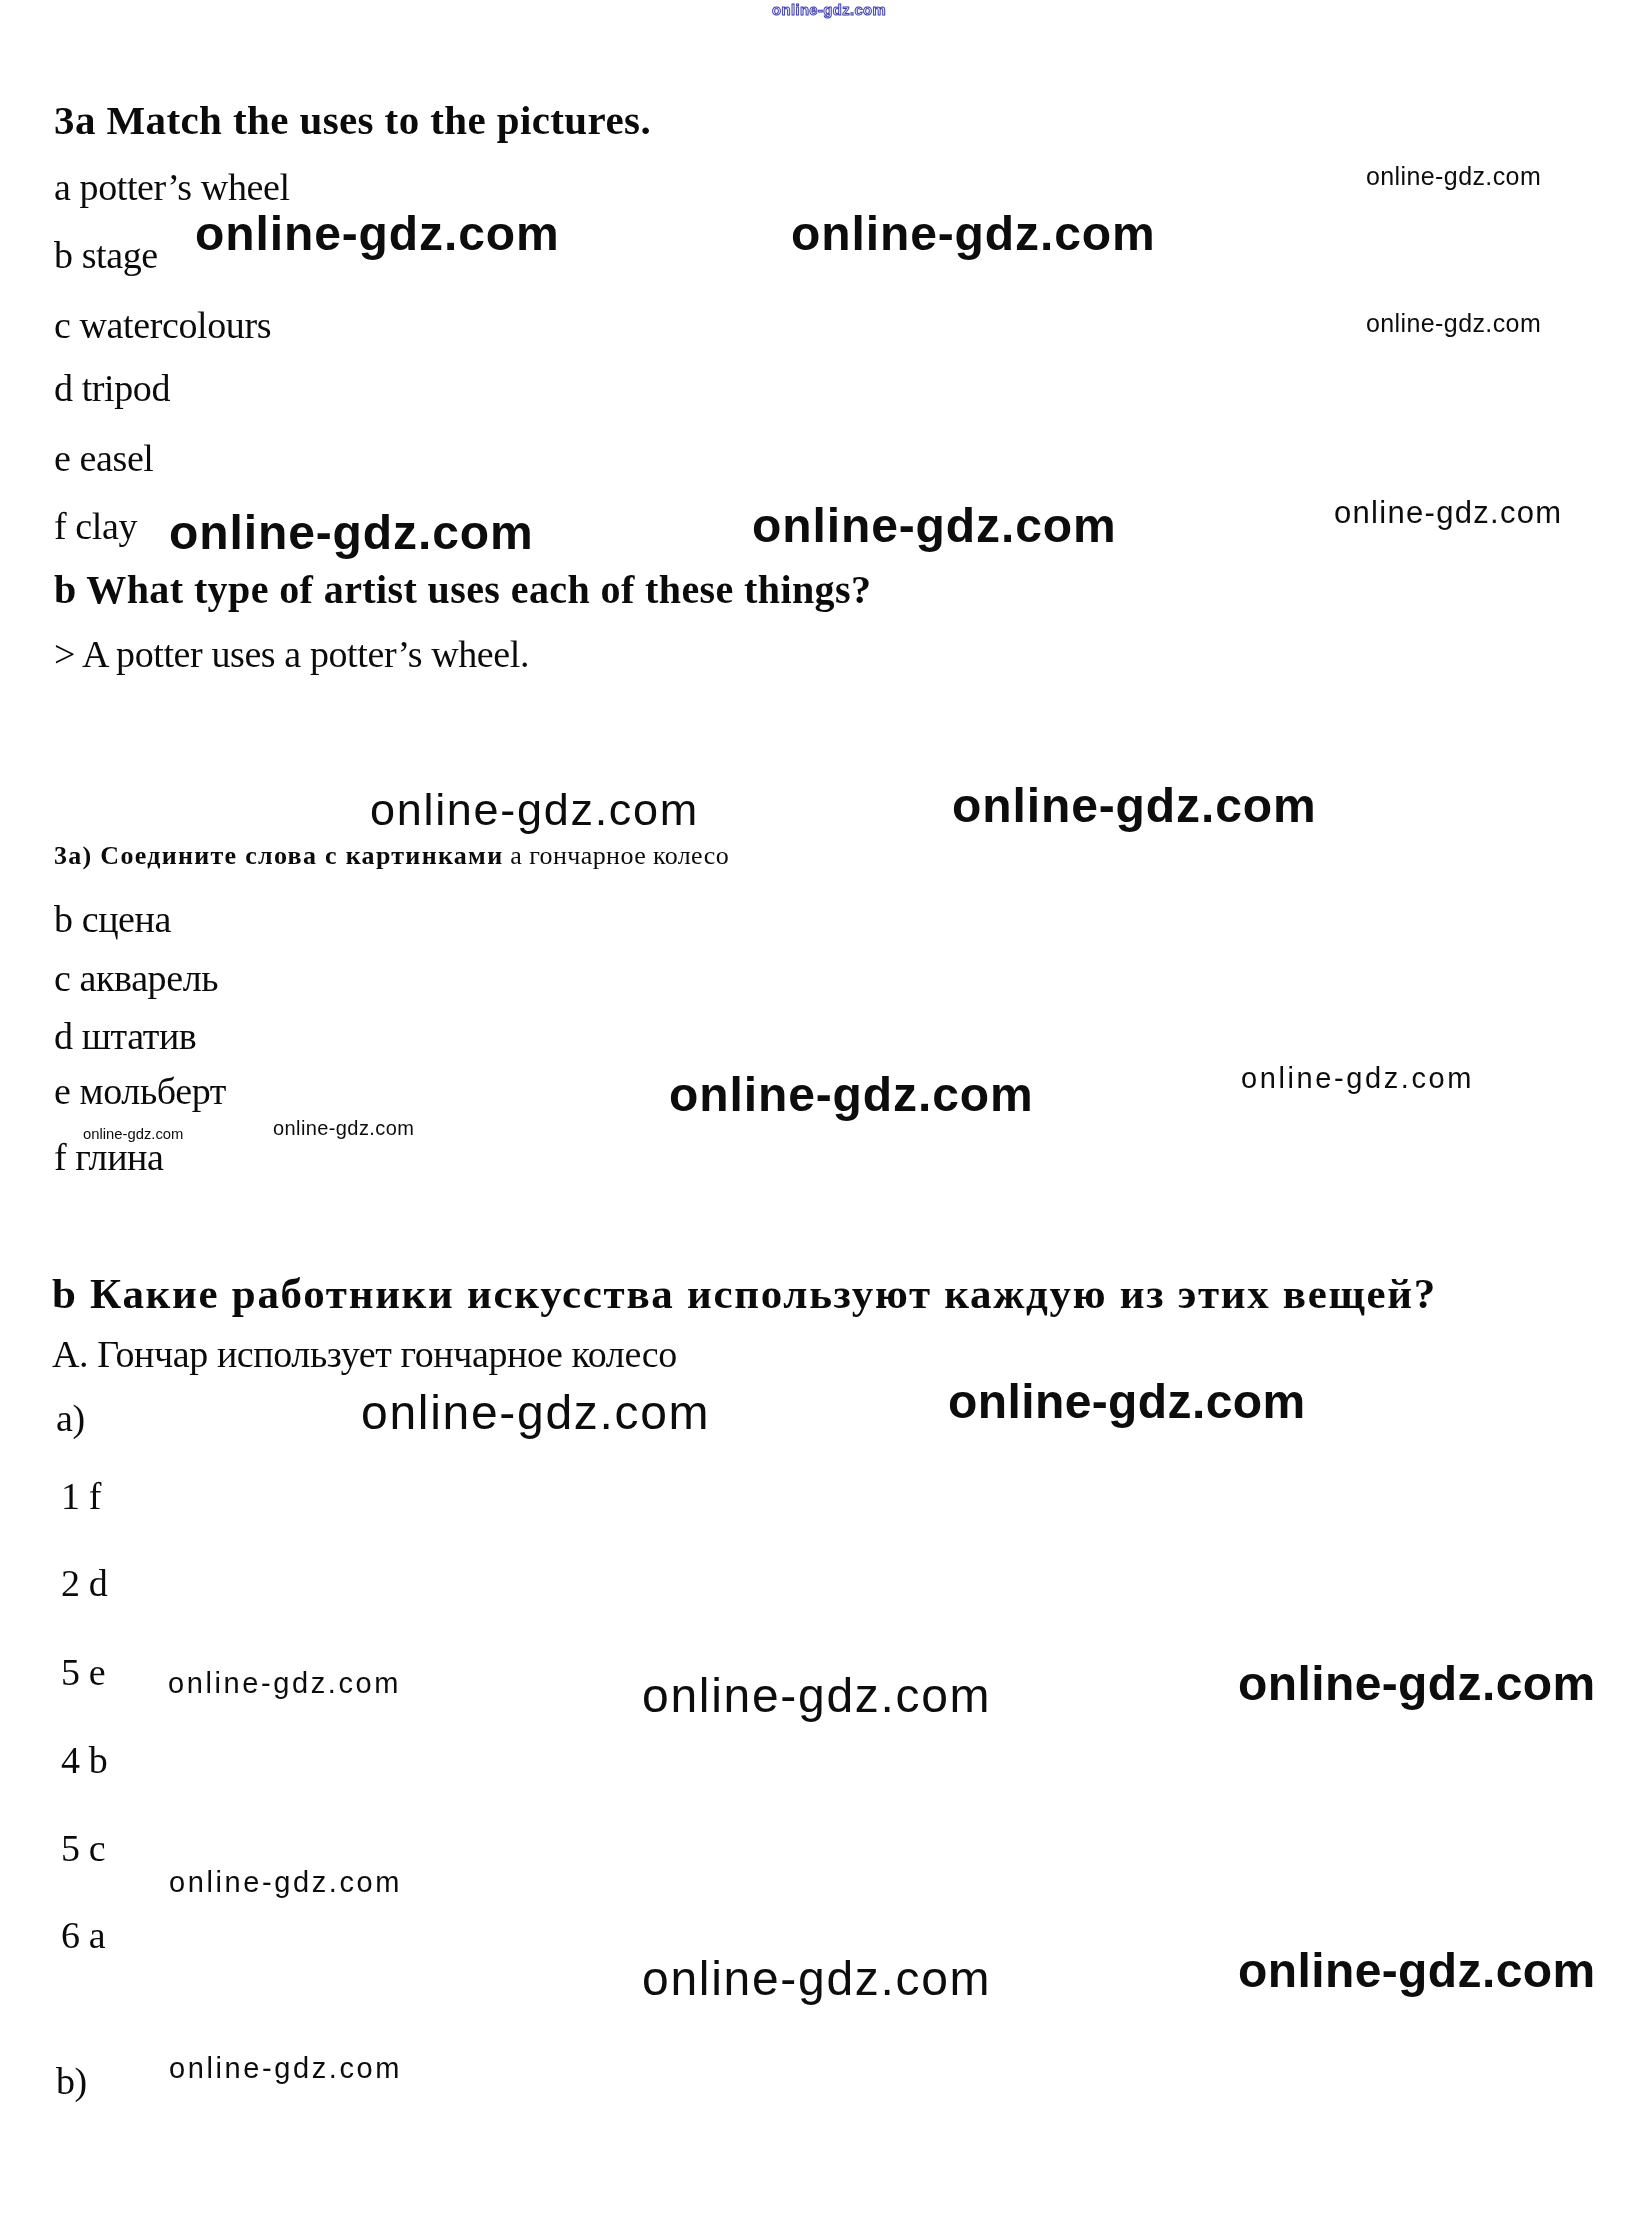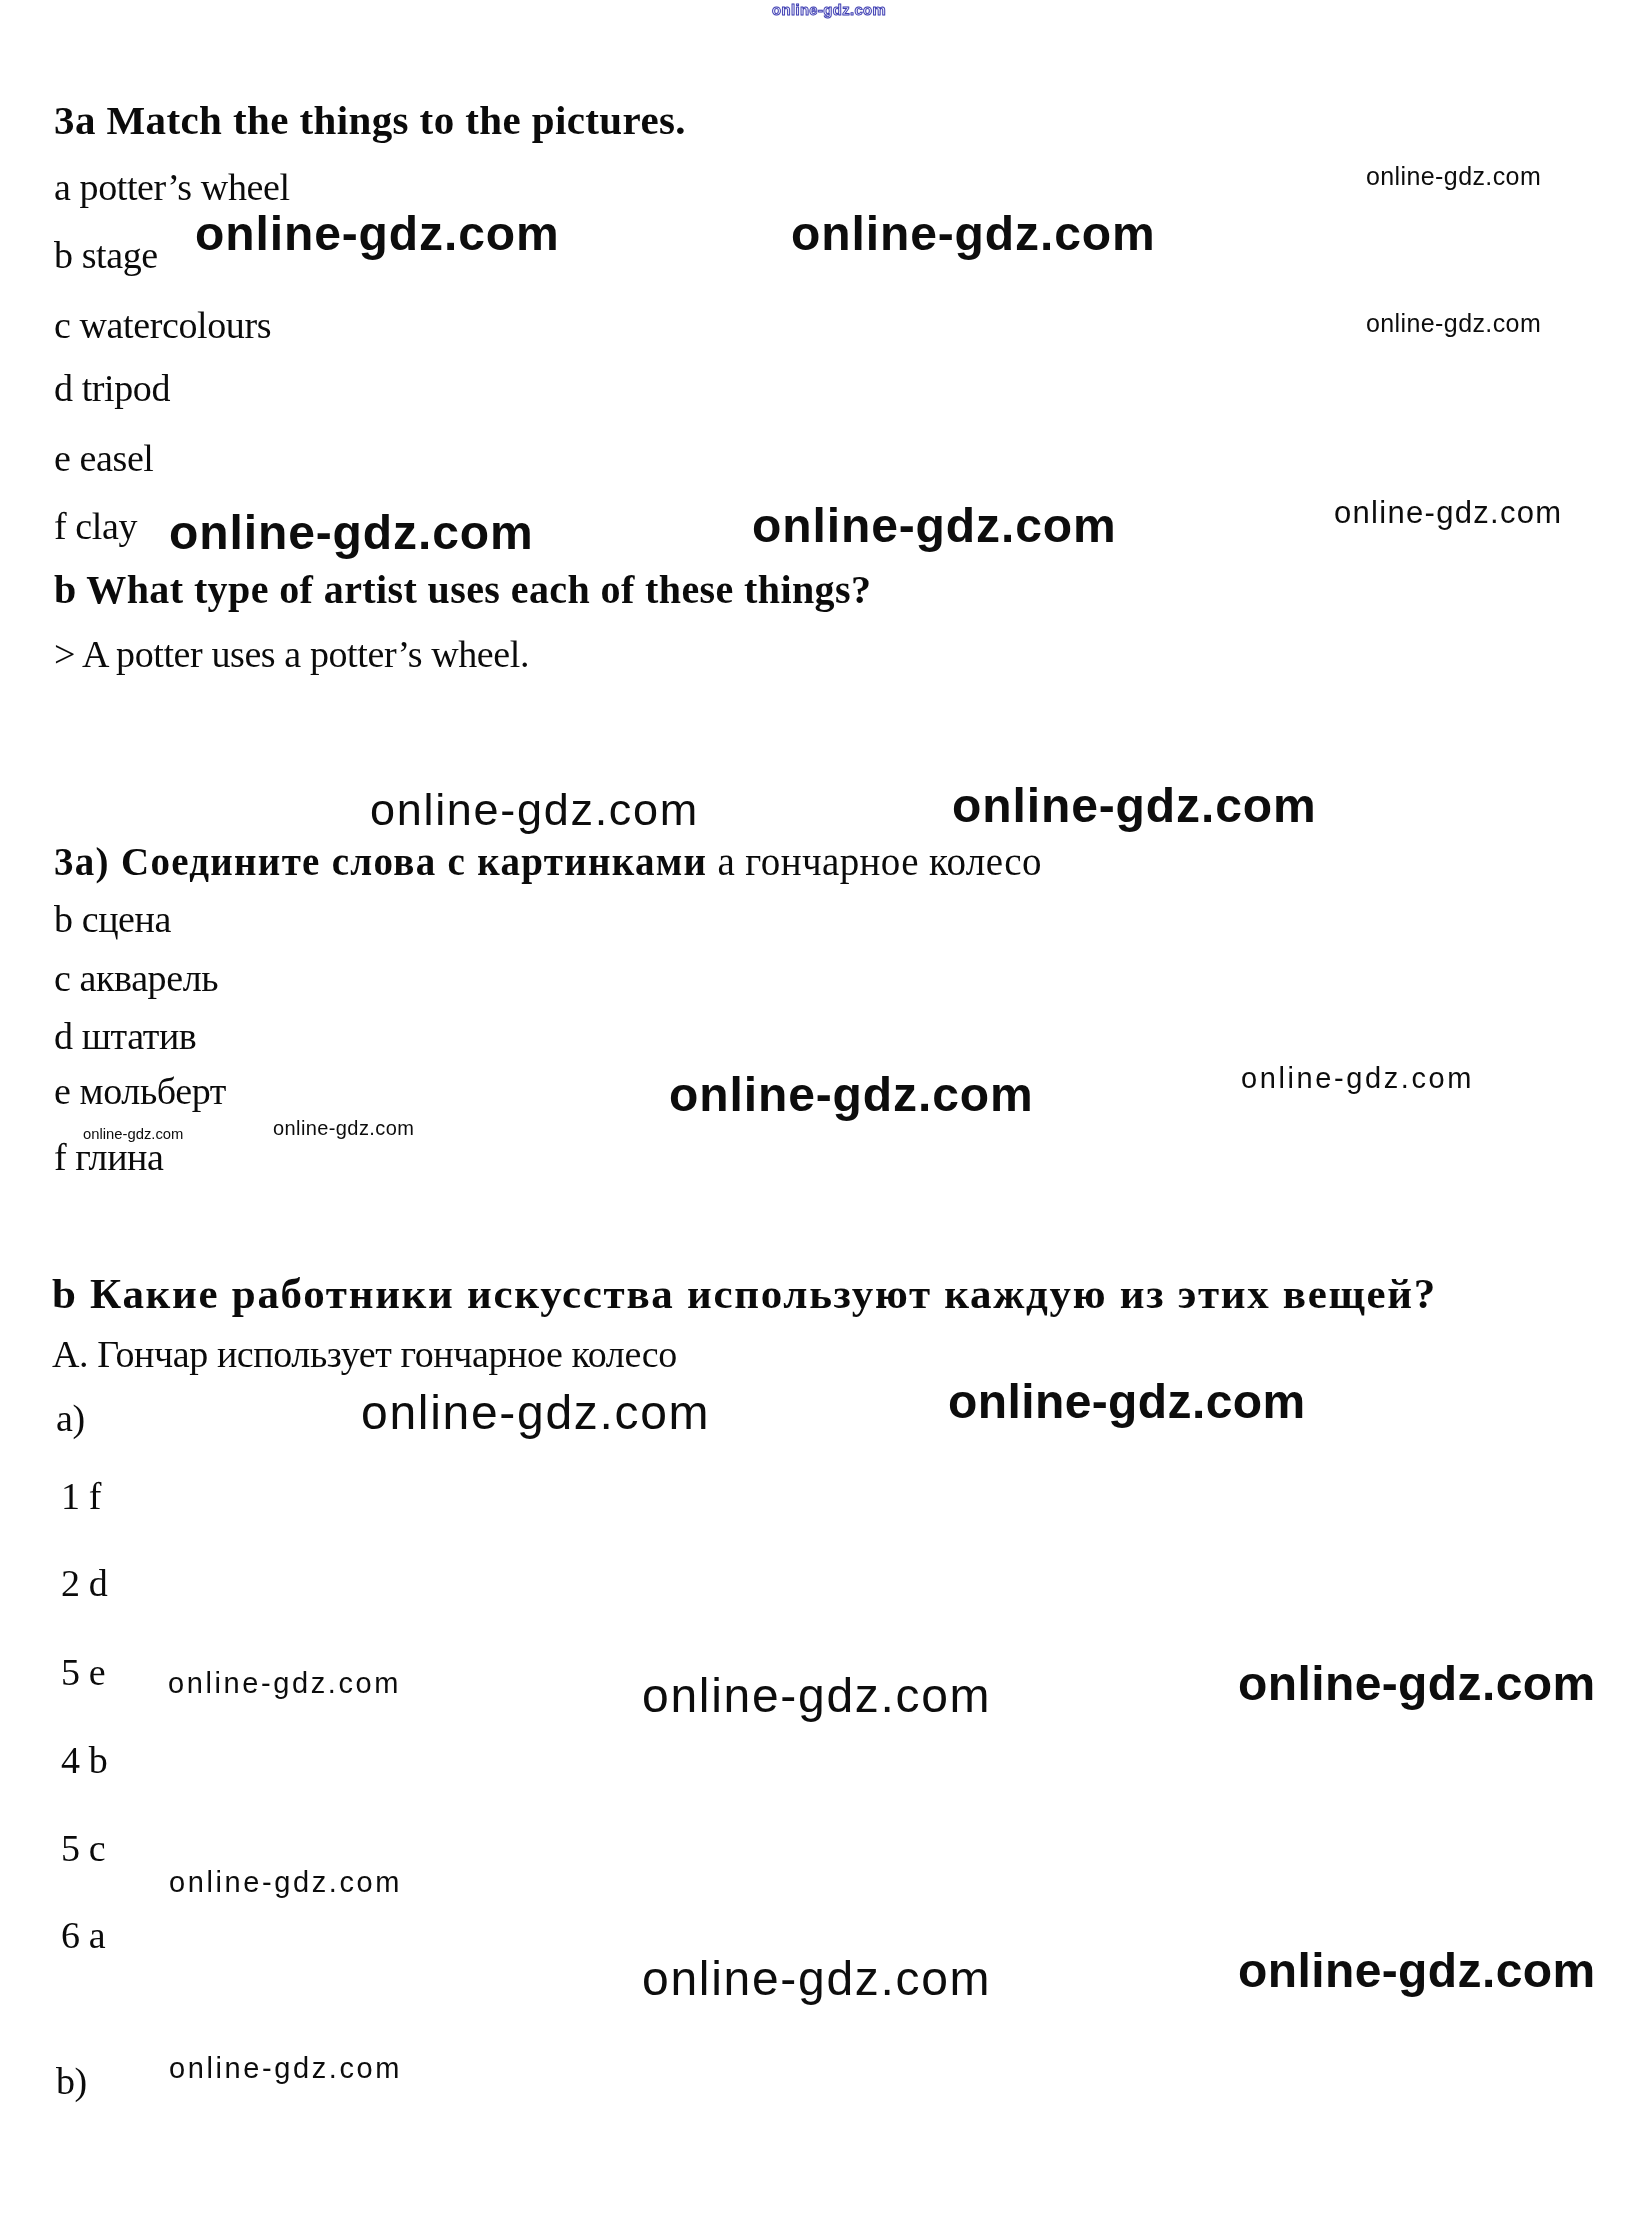--- a/index.html
+++ b/index.html
@@ -7,21 +7,21 @@
     position:relative;
     width:1649px;
     height:2220px;
     background:#ffffff;
     overflow:hidden;
     font-family:"Liberation Serif","DejaVu Serif",serif;
     color:#0b0b0b;
   }
   .line{position:absolute;white-space:nowrap;line-height:1.05;letter-spacing:-0.4px;}
   .t44{font-size:38px;}
-  .t45{font-size:39px;font-family:Liberation Serif, serif;}
+  .t45{font-size:26px;font-family:Liberation Serif, serif;}
   .b47{font-size:41px;font-weight:bold;letter-spacing:0.4px;}
   .b46{font-size:40px;font-weight:bold;letter-spacing:0.4px;}
   .b50{font-size:43px;font-weight:bold;letter-spacing:1.7px;margin-top:17px;}
   .rub{font-weight:bold;letter-spacing:1.3px;}
   .rur{font-weight:normal;letter-spacing:0.4px;}
   
   .wm{
     position:absolute;white-space:nowrap;line-height:1;
     font-family:"Liberation Sans","DejaVu Sans",sans-serif;
     color:#0d0d0d;
@@ -71,21 +71,21 @@
 
   <span class="wm wm-sm33" style="left:168px;top:1669px">online-gdz.com</span>
   <span class="wm wm-light" style="left:642px;top:1672px">online-gdz.com</span>
   <span class="wm wm-bold" style="left:1238px;top:1660px">online-gdz.com</span>
 
   <span class="wm wm-sm33" style="left:169px;top:1868px">online-gdz.com</span>
   <span class="wm wm-light" style="left:642px;top:1955px">online-gdz.com</span>
   <span class="wm wm-bold" style="left:1238px;top:1947px">online-gdz.com</span>
   <span class="wm wm-sm33" style="left:169px;top:2054px">online-gdz.com</span>
 
-  <div class="line b47" style="left:54px;top:99px">3a Match the things to the pictures.</div>
+  <div class="line b47" style="left:54px;top:99px">3a Match the uses to the pictures.</div>
 
   <div class="line t44" style="left:54px;top:168px">a potter’s wheel</div>
   <div class="line t44" style="left:54px;top:236px">b stage</div>
   <div class="line t44" style="left:54px;top:306px">c watercolours</div>
   <div class="line t44" style="left:54px;top:369px">d tripod</div>
   <div class="line t44" style="left:54px;top:439px">e easel</div>
   <div class="line t44" style="left:54px;top:507px">f clay</div>
 
   <div class="line b46" style="left:54px;top:569px">b What type of artist uses each of these things?</div>
   <div class="line t44" style="left:54px;top:635px">&gt; A potter uses a potter’s wheel.</div>

